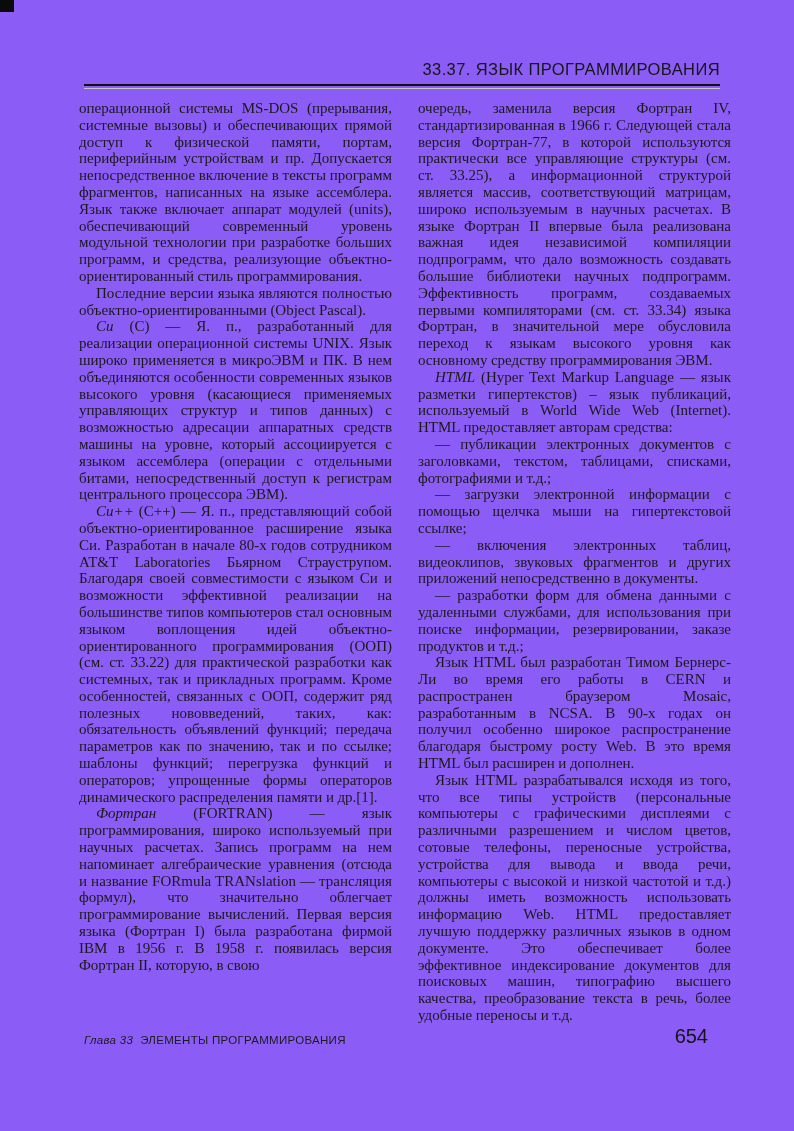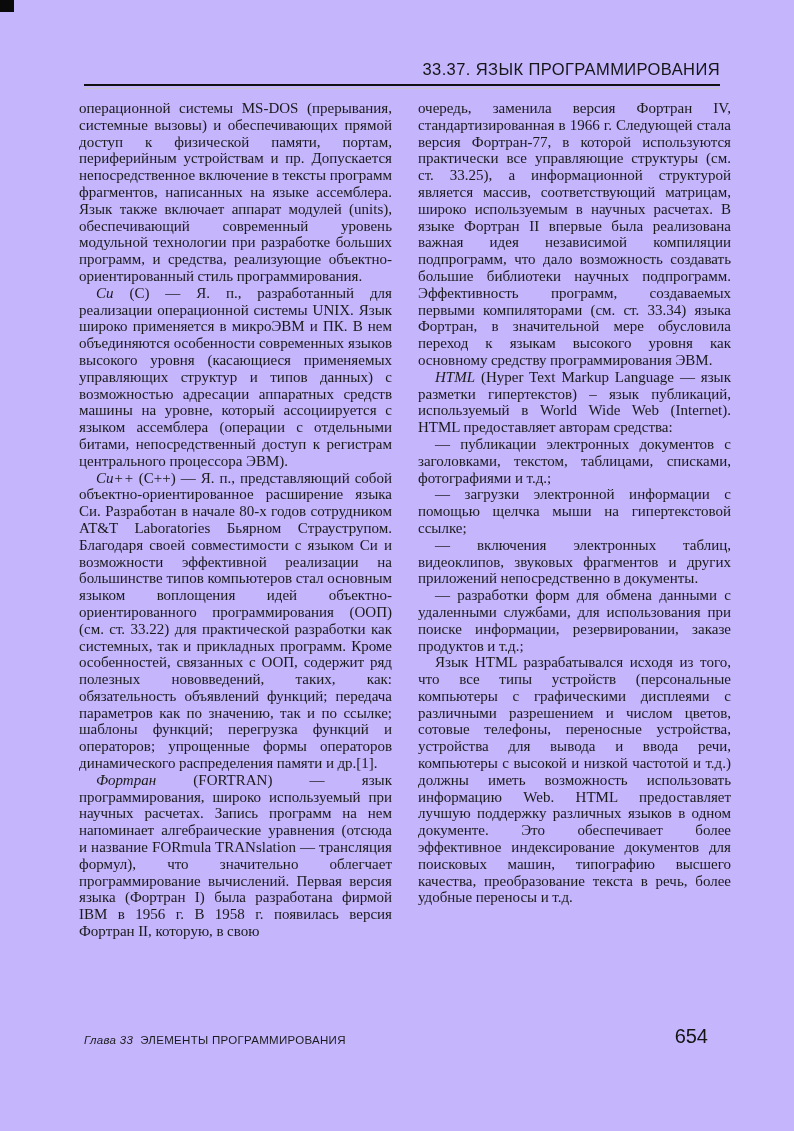--- a/index.html
+++ b/index.html
@@ -1,20 +1,20 @@
 <!DOCTYPE html>
 <html lang="ru"><head>
 <meta charset="utf-8">
 <style>
   html, body { margin: 0; padding: 0; background: #e9e9e9; }
   .page {
     position: relative;
     width: 794px;
     height: 1131px;
-    background: #c4b5fd;
+    background: #8b5cf6;
     overflow: hidden;
     color: #1a1a1a;
     font-family: "Liberation Serif", serif;
   }
   .corner-mark {
     position: absolute; left: 0; top: 0;
     width: 14px; height: 12px; background: #0a0a0a;
   }
   .page-header {
     position: absolute; left: 84px; top: 60px; width: 636px;
@@ -66,31 +66,33 @@
 
   <div class="page-header">
     <div class="section-title">33.37. ЯЗЫК ПРОГРАММИРОВАНИЯ</div>
     <div class="header-rule"></div>
     <div class="header-rule-ghost"></div>
   </div>
 
   <div class="columns">
     <div class="column">
         <p class="para no-indent">операционной системы MS-DOS (прерывания, системные вызовы) и обеспечивающих прямой доступ к физической памяти, портам, периферийным устройствам и пр. Допускается непосредственное включение в тексты программ фрагментов, написанных на языке ассемблера. Язык также включает аппарат модулей (units), обеспечивающий современный уровень модульной технологии при разработке больших программ, и средства, реализующие объектно-ориентированный стиль программирования.</p>
+        <p class="para">Последние версии языка являются полностью объектно-ориентированными (Object Pascal).</p>
         <p class="para"><i>Си</i> (C) — Я. п., разработанный для реализации операционной системы UNIX. Язык широко применяется в микроЭВМ и ПК. В нем объединяются особенности современных языков высокого уровня (касающиеся применяемых управляющих структур и типов данных) с возможностью адресации аппаратных средств машины на уровне, который ассоциируется с языком ассемблера (операции с отдельными битами, непосредственный доступ к регистрам центрального процессора ЭВМ).</p>
         <p class="para"><i>Си++</i> (C++) — Я. п., представляющий собой объектно-ориентированное расширение языка Си. Разработан в начале 80-х годов сотрудником AT&amp;T Laboratories Бьярном Страуструпом. Благодаря своей совместимости с языком Си и возможности эффективной реализации на большинстве типов компьютеров стал основным языком воплощения идей объектно-ориентированного программирования (ООП) (см. ст. 33.22) для практической разработки как системных, так и прикладных программ. Кроме особенностей, связанных с ООП, содержит ряд полезных нововведений, таких, как: обязательность объявлений функций; передача параметров как по значению, так и по ссылке; шаблоны функций; перегрузка функций и операторов; упрощенные формы операторов динамического распределения памяти и др.[1].</p>
         <p class="para"><i>Фортран</i> (FORTRAN) — язык программирования, широко используемый при научных расчетах. Запись программ на нем напоминает алгебраические уравнения (отсюда и название FORmula TRANslation — трансляция формул), что значительно облегчает программирование вычислений. Первая версия языка (Фортран I) была разработана фирмой IBM в 1956 г. В 1958 г. появилась версия Фортран II, которую, в свою</p>
       </div>
     <div class="column">
         <p class="para no-indent">очередь, заменила версия Фортран IV, стандартизированная в 1966 г. Следующей стала версия Фортран-77, в которой используются практически все управляющие структуры (см. ст. 33.25), а информационной структурой является массив, соответствующий матрицам, широко используемым в научных расчетах. В языке Фортран II впервые была реализована важная идея независимой компиляции подпрограмм, что дало возможность создавать большие библиотеки научных подпрограмм. Эффективность программ, создаваемых первыми компиляторами (см. ст. 33.34) языка Фортран, в значительной мере обусловила переход к языкам высокого уровня как основному средству программирования ЭВМ.</p>
         <p class="para"><i>HTML</i> (Hyper Text Markup Language — язык разметки гипертекстов) – язык публикаций, используемый в World Wide Web (Internet). HTML предоставляет авторам средства:</p>
         <p class="para">— публикации электронных документов с заголовками, текстом, таблицами, списками, фотографиями и т.д.;</p>
         <p class="para">— загрузки электронной информации с помощью щелчка мыши на гипертекстовой ссылке;</p>
         <p class="para">— включения электронных таблиц, видеоклипов, звуковых фрагментов и других приложений непосредственно в документы.</p>
         <p class="para">— разработки форм для обмена данными с удаленными службами, для использования при поиске информации, резервировании, заказе продуктов и т.д.;</p>
+        <p class="para">Язык HTML был разработан Тимом Бернерс-Ли во время его работы в CERN и распространен браузером Mosaic, разработанным в NCSA. В 90-х годах он получил особенно широкое распространение благодаря быстрому росту Web. В это время HTML был расширен и дополнен.</p>
         <p class="para">Язык HTML разрабатывался исходя из того, что все типы устройств (персональные компьютеры с графическими дисплеями с различными разрешением и числом цветов, сотовые телефоны, переносные устройства, устройства для вывода и ввода речи, компьютеры с высокой и низкой частотой и т.д.) должны иметь возможность использовать информацию Web. HTML предоставляет лучшую поддержку различных языков в одном документе. Это обеспечивает более эффективное индексирование документов для поисковых машин, типографию высшего качества, преобразование текста в речь, более удобные переносы и т.д.</p>
       </div>
   </div>
 
   <div class="page-footer">
     <div class="footer-left">
       <span class="chapter-label">Глава 33</span><span>ЭЛЕМЕНТЫ ПРОГРАММИРОВАНИЯ</span>
     </div>
     <div class="page-number">654</div>
   </div>

